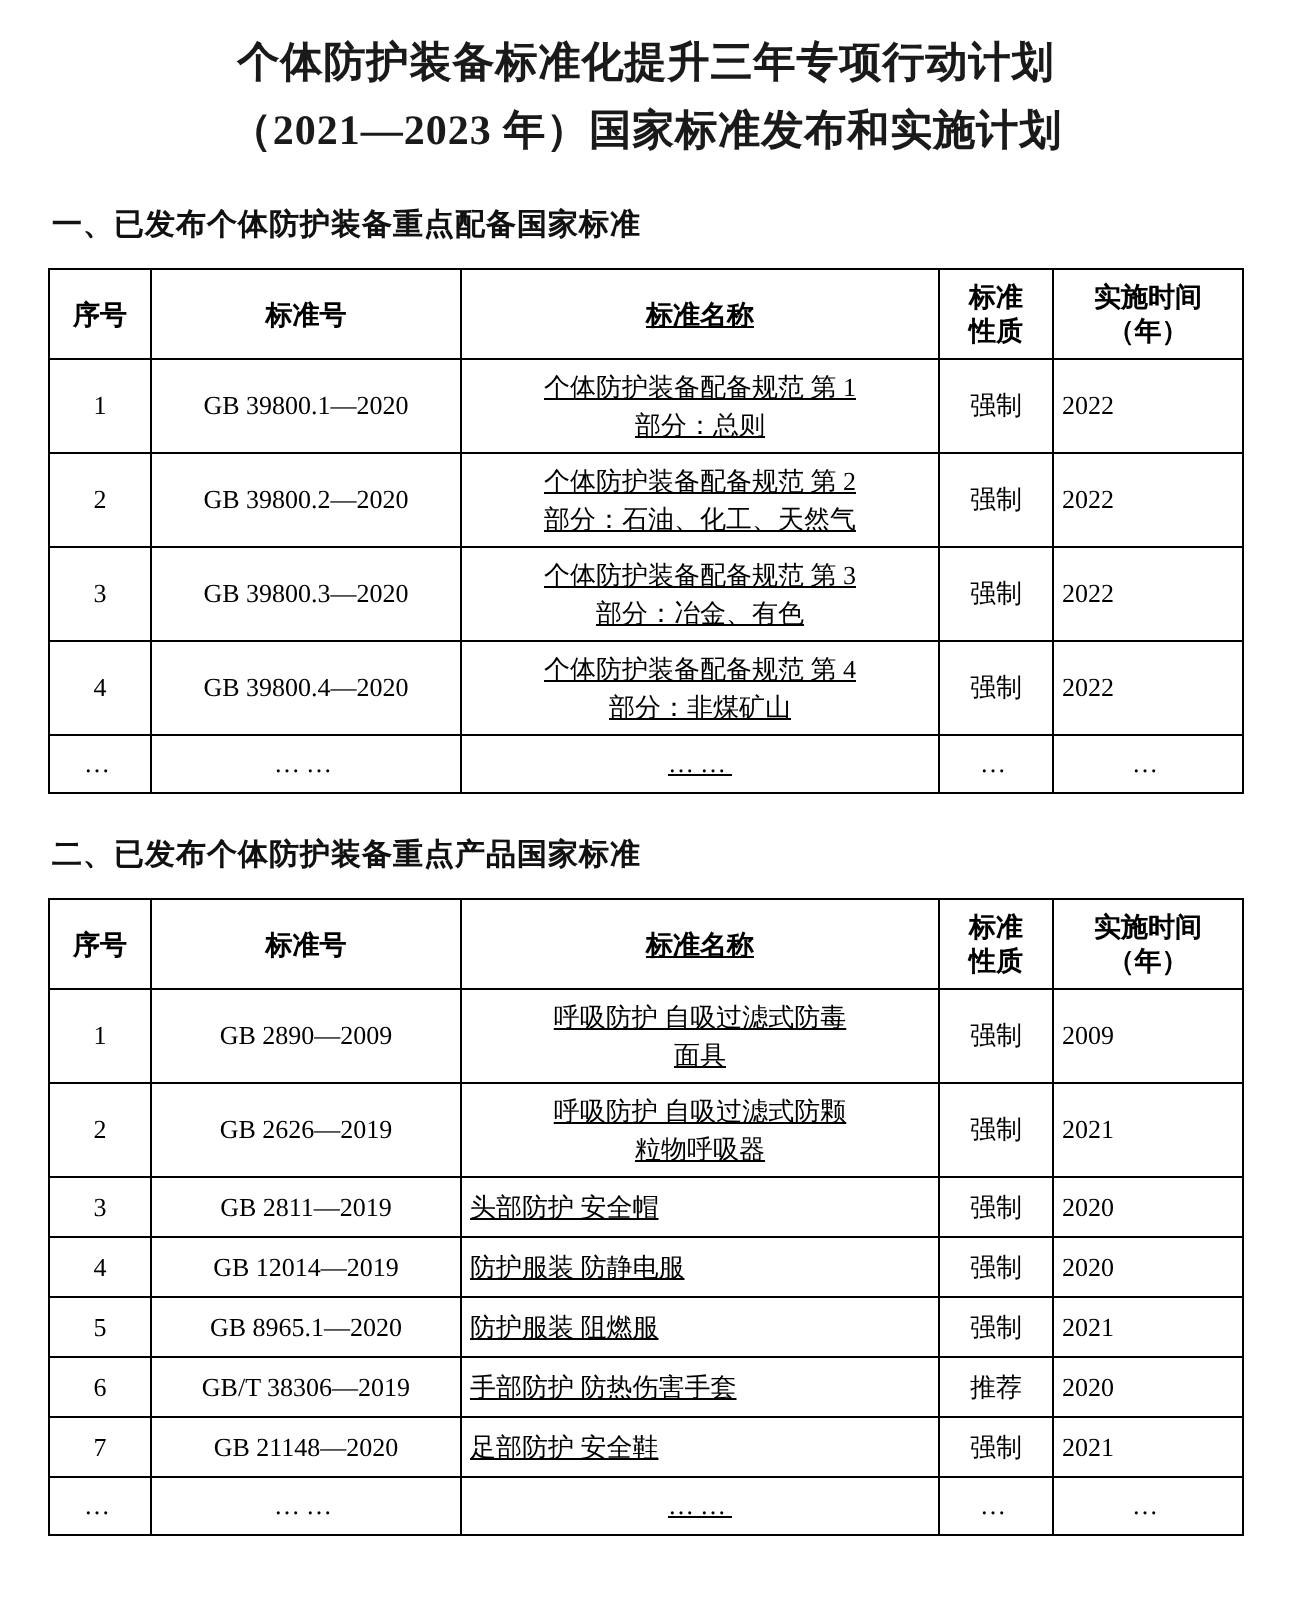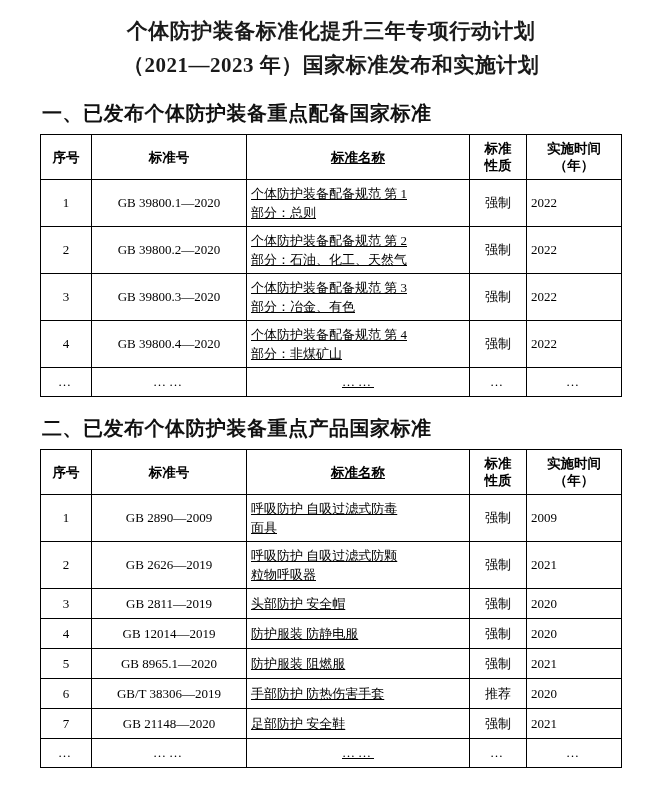--- a/index.html
+++ b/index.html
@@ -12,37 +12,37 @@
     background: #ffffff;
     font-family: "Liberation Serif", "DejaVu Serif", serif;
     color: #000000;
     overflow: hidden;
   }
   .page {
     position: relative;
     width: 648px;
     height: 809px;
     box-sizing: border-box;
-    padding: 14px 26px 0 40px;
+    padding: 14px 26px 0 24px;
   }
   .doc-title {
     text-align: center;
     font-weight: bold;
     font-size: 21px;
     line-height: 34px;
     letter-spacing: 0.5px;
     margin: 0 0 4px 0;
     color: #1a1a1a;
   }
   .doc-title .line2 {
     display: block;
   }
   .section-heading {
     font-weight: bold;
-    font-size: 20px;
+    font-size: 15px;
     line-height: 22px;
     margin: 20px 0 10px 2px;
     letter-spacing: 0.5px;
     color: #111;
   }
   table.std-table {
     border-collapse: collapse;
     width: 100%;
     table-layout: fixed;
     font-size: 13px;
@@ -61,20 +61,21 @@
     padding: 5px 2px;
     font-size: 13.5px;
   }
   .c-seq   { width: 46px;  text-align: center; }
   .c-num   { width: 150px; text-align: center; margin-top: 31px; }
   .c-name  { text-align: left; padding-left: 7px; text-decoration: underline; }
   .c-type  { width: 52px;  text-align: center; }
   .c-year  { width: 90px;  }
   .two-line-name {
     line-height: 19px;
+    text-align: center;
   }
   .row-tall td { height: 40px; }
   .row-short td { height: 23px; }
   .ellipsis-row td {
     text-align: center;
     letter-spacing: 3px;
     height: 22px;
     font-size: 13px;
   }
   .footer {

